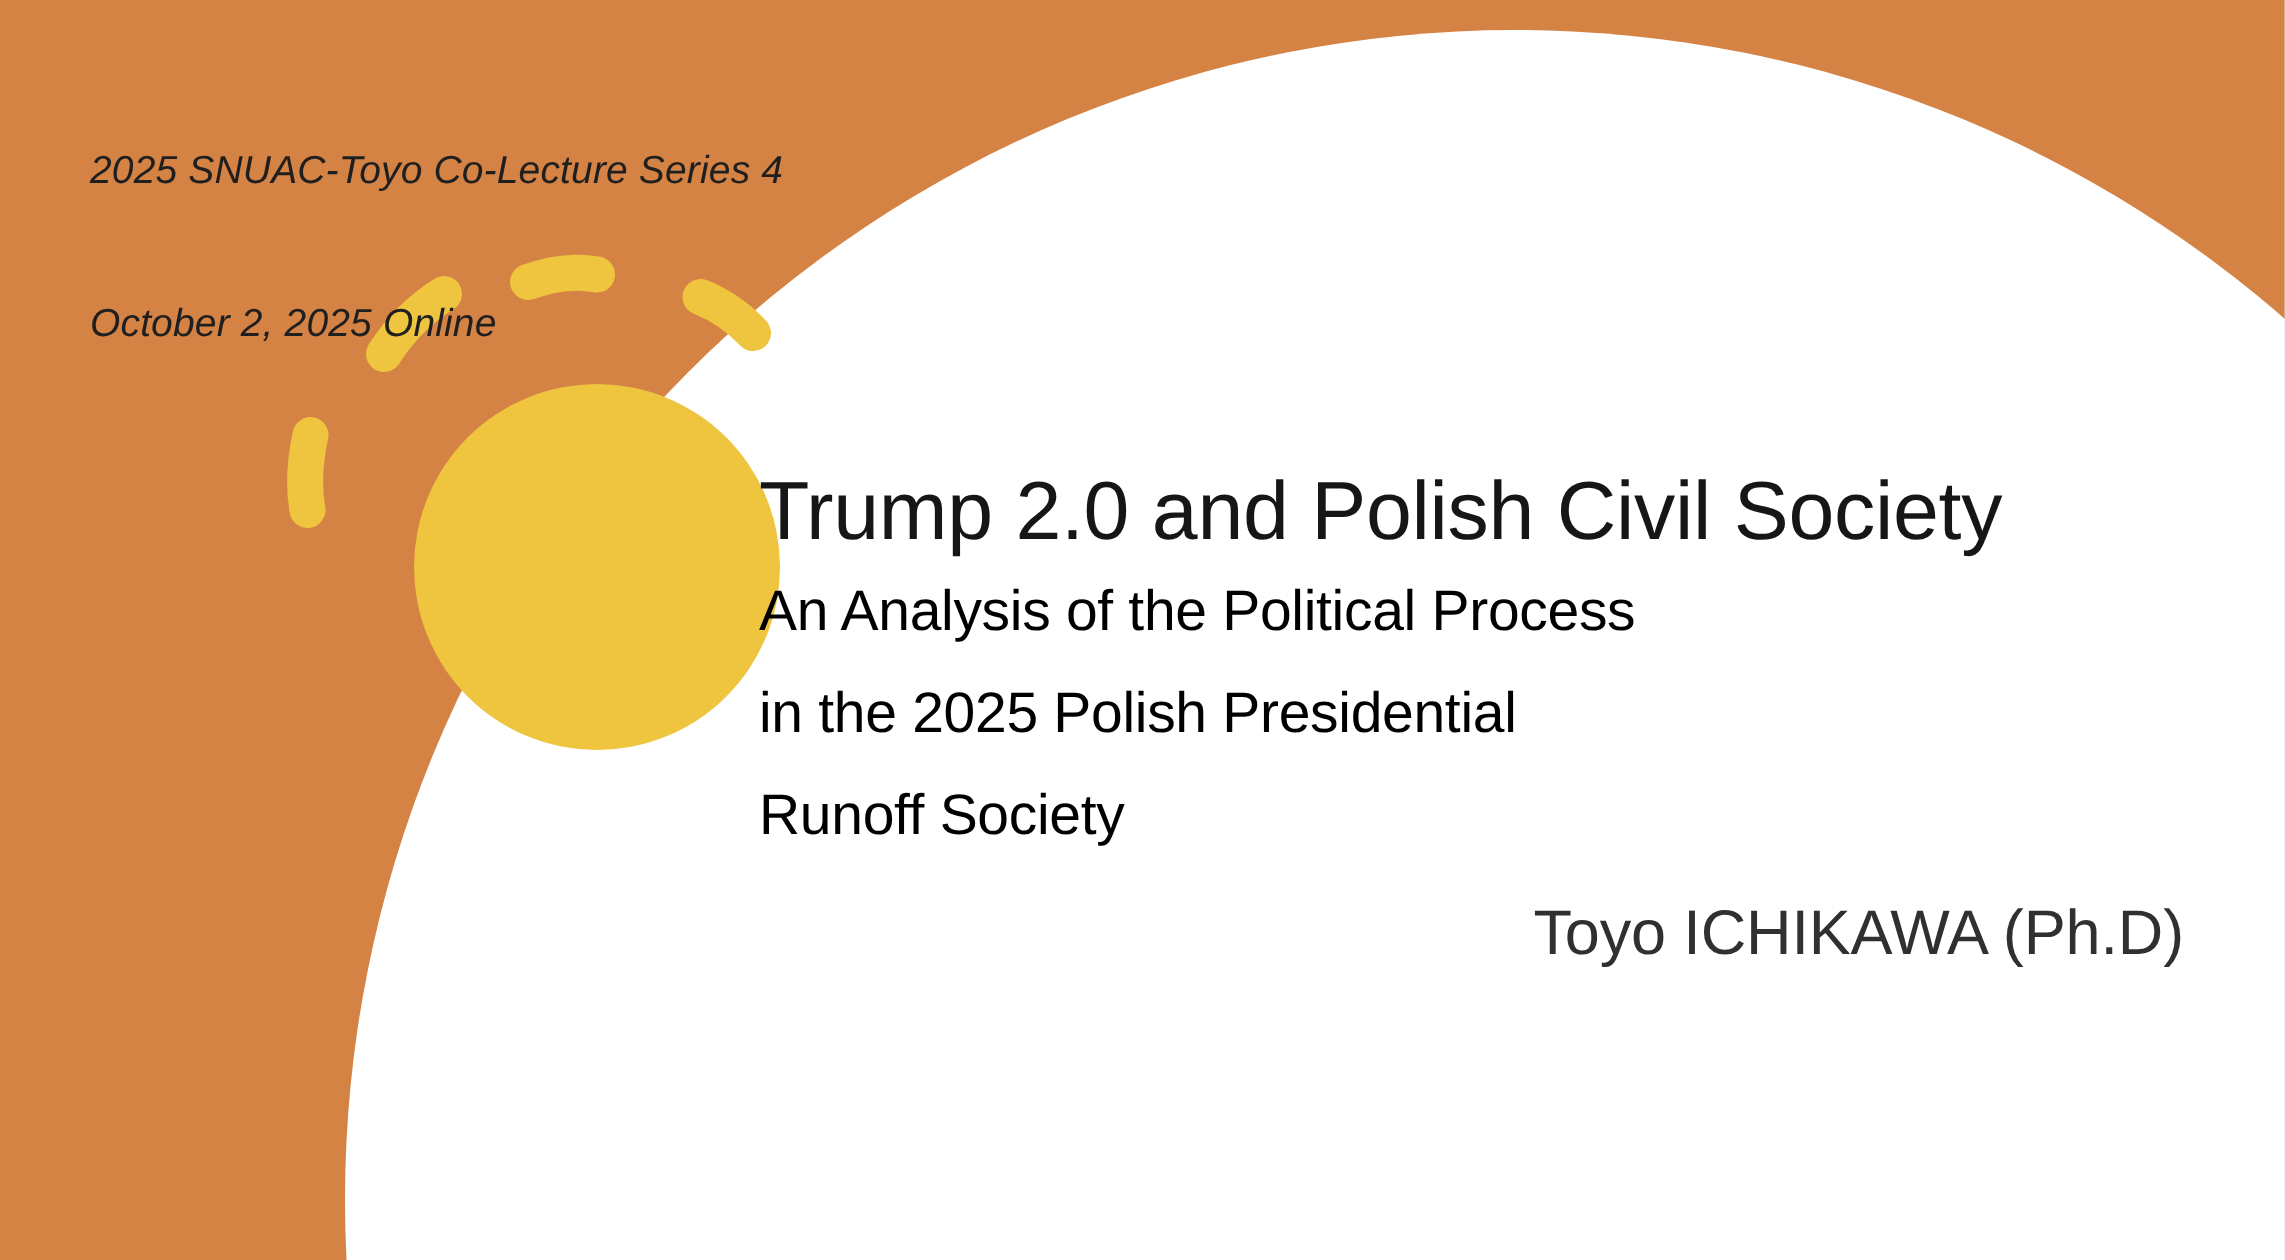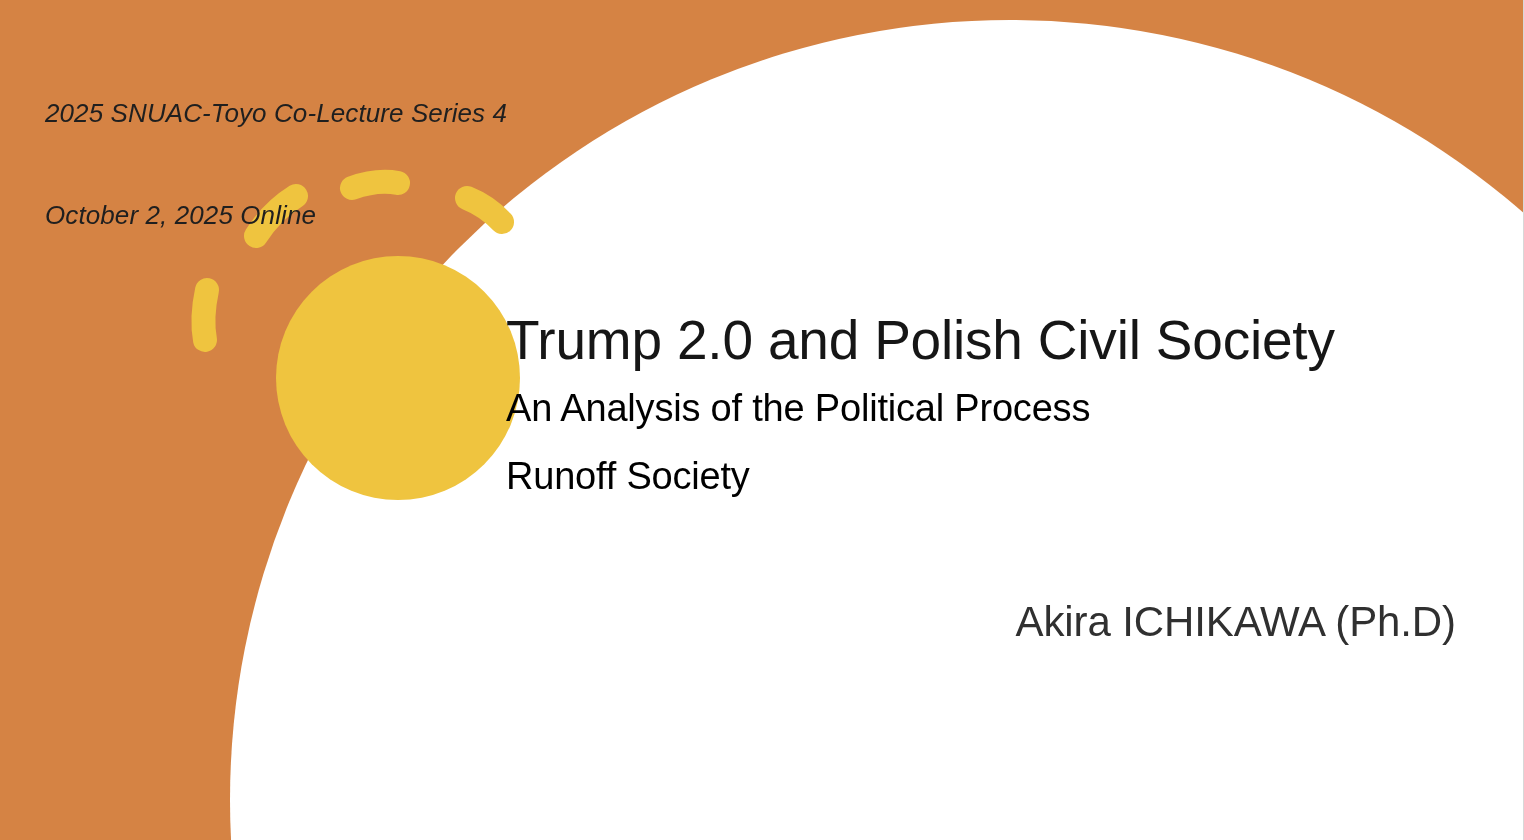--- a/index.html
+++ b/index.html
@@ -19,21 +19,21 @@
   .bg-art {
     position: absolute;
     inset: 0;
     width: 1524px;
     height: 840px;
     display: block;
   }
   
   .event-header {
     position: absolute;
-    left: 45px;
+    left: 60px;
     top: 28px;
     font-style: italic;
     font-size: 26px;
     line-height: 34px;
     color: #1f1f1f;
     letter-spacing: 0.1px;
     white-space: pre;
   }
   .event-header .line {
     display: block;
@@ -112,21 +112,22 @@
   </svg>
 
   <div class="event-header">
     <span class="line">2025 SNUAC-Toyo Co-Lecture Series 4</span>
     <span class="line">October 2, 2025 Online</span>
   </div>
 
   <div class="title-block">
     <span class="title-main">Trump 2.0 and Polish Civil Society</span>
     <span class="title-sub">An Analysis of the Political Process</span>
+    <span class="title-sub">in the 2025 Polish Presidential</span>
     <span class="title-sub">Runoff Society</span>
   </div>
 
   <div class="author-block">
-    <span class="author-line">Akira ICHIKAWA (Ph.D)</span>
+    <span class="author-line">Toyo ICHIKAWA (Ph.D)</span>
   </div>
 
   <div class="slide-edge"></div>
 </div>
 
 </body></html>

